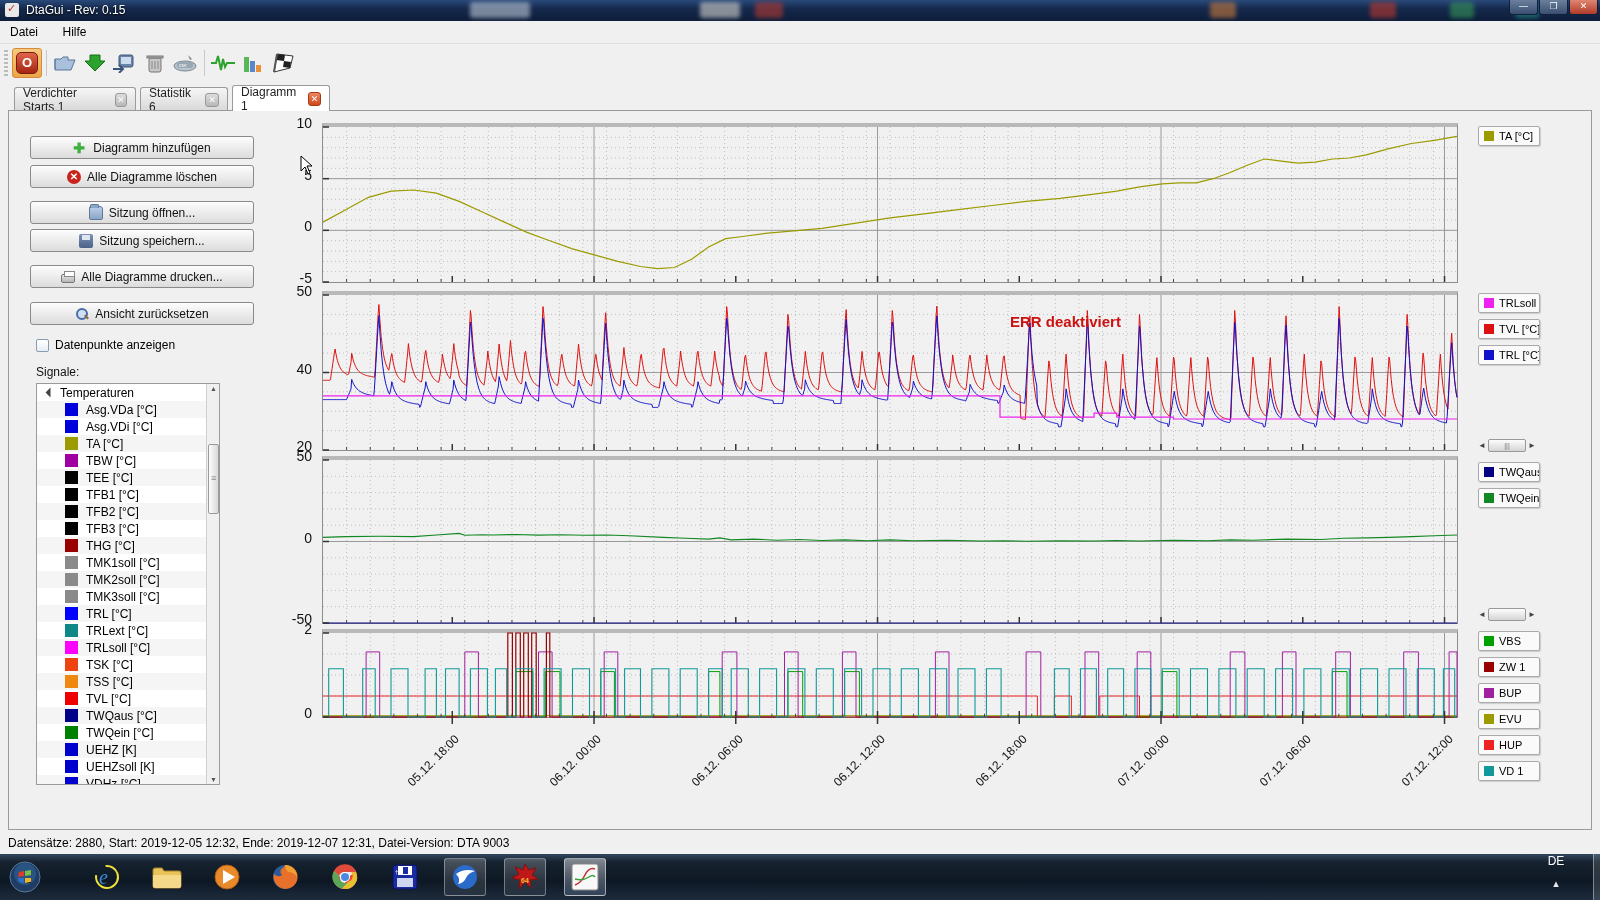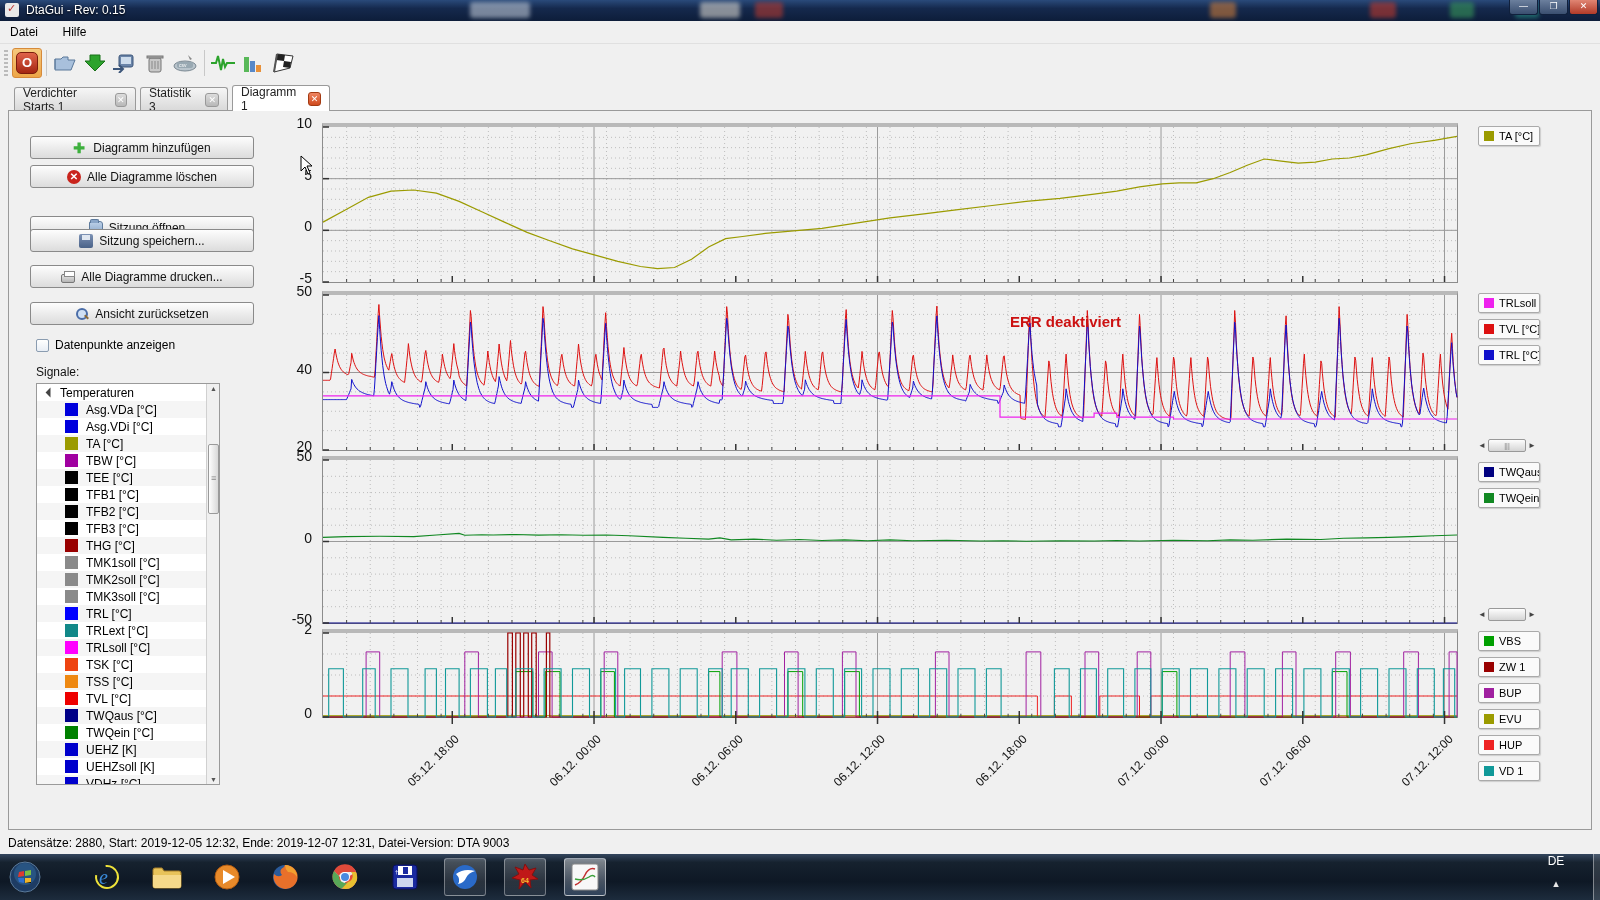--- a/index.html
+++ b/index.html
@@ -203,40 +203,40 @@
         </svg>
     </div>
   </div>
 
   <div id="tabbar">
     <div class="tab" style="left:14px;width:122px">
       <span>Verdichter Starts 1</span>
       <span class="tab-close">✕</span>
     </div>
     <div class="tab" style="left:140px;width:88px">
-      <span>Statistik 3</span>
+      <span>Statistik 6</span>
       <span class="tab-close">✕</span>
     </div>
     <div class="tab active" style="left:232px;width:98px">
       <span>Diagramm 1</span>
       <span class="tab-close red">✕</span>
     </div>
   </div>
 
   <div id="contentpane"></div>
 
   <div class="side-btn" style="top:136px">
     <span class="ico ico-plus">✚</span>
     <span>Diagramm hinzufügen</span>
   </div>
   <div class="side-btn" style="top:165px">
     <span class="ico ico-delx">✕</span>
     <span>Alle Diagramme löschen</span>
   </div>
-  <div class="side-btn" style="top:216px">
+  <div class="side-btn" style="top:201px">
     <span class="ico ico-folder"></span>
     <span>Sitzung öffnen...</span>
   </div>
   <div class="side-btn" style="top:229px">
     <span class="ico ico-save"></span>
     <span>Sitzung speichern...</span>
   </div>
   <div class="side-btn" style="top:265px">
     <span class="ico ico-print"></span>
     <span>Alle Diagramme drucken...</span>

